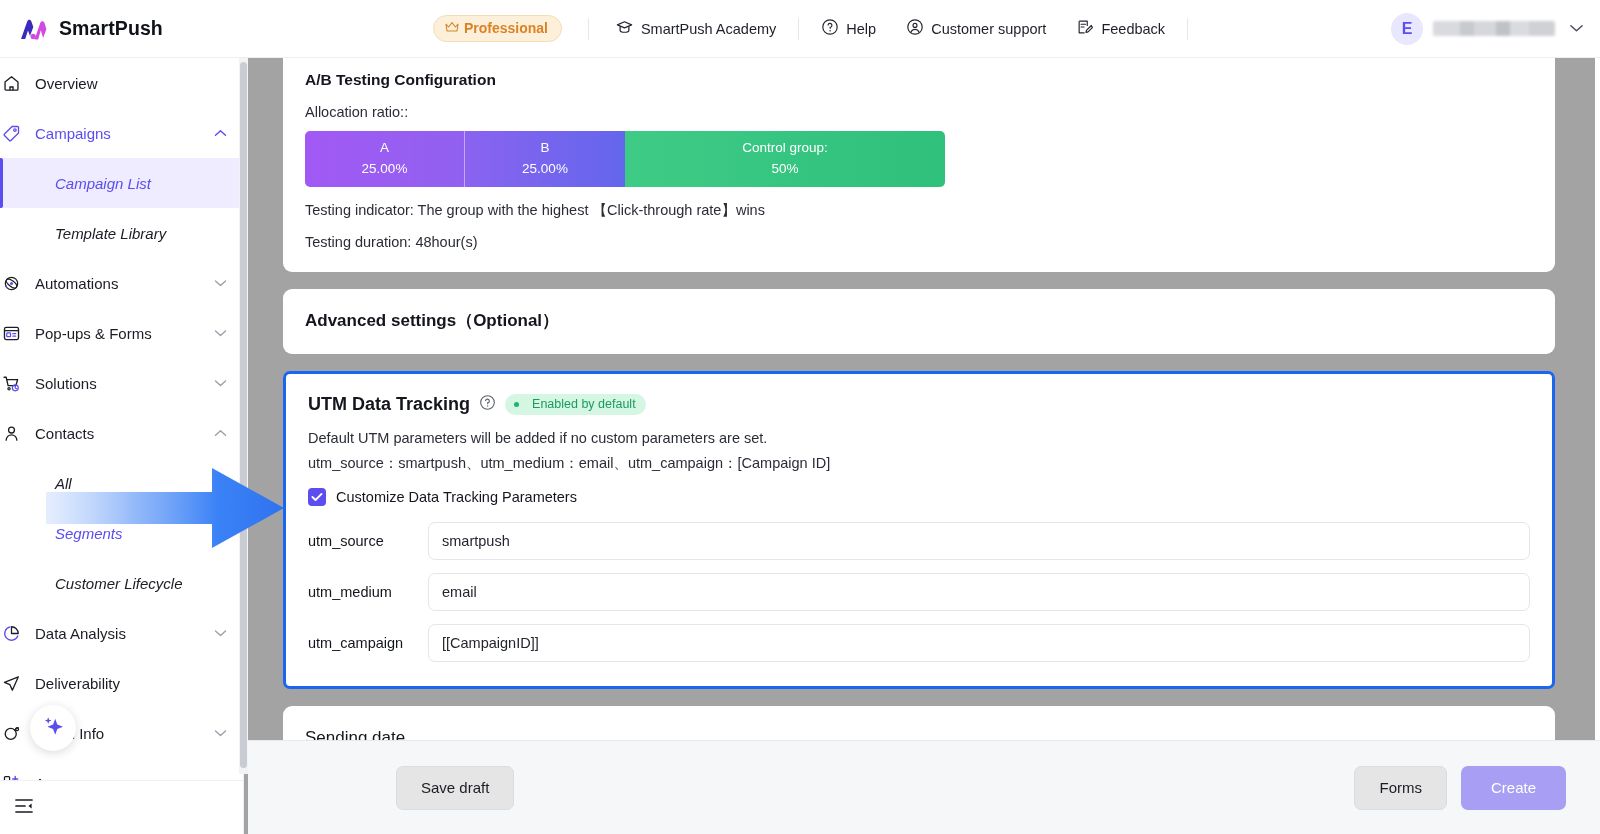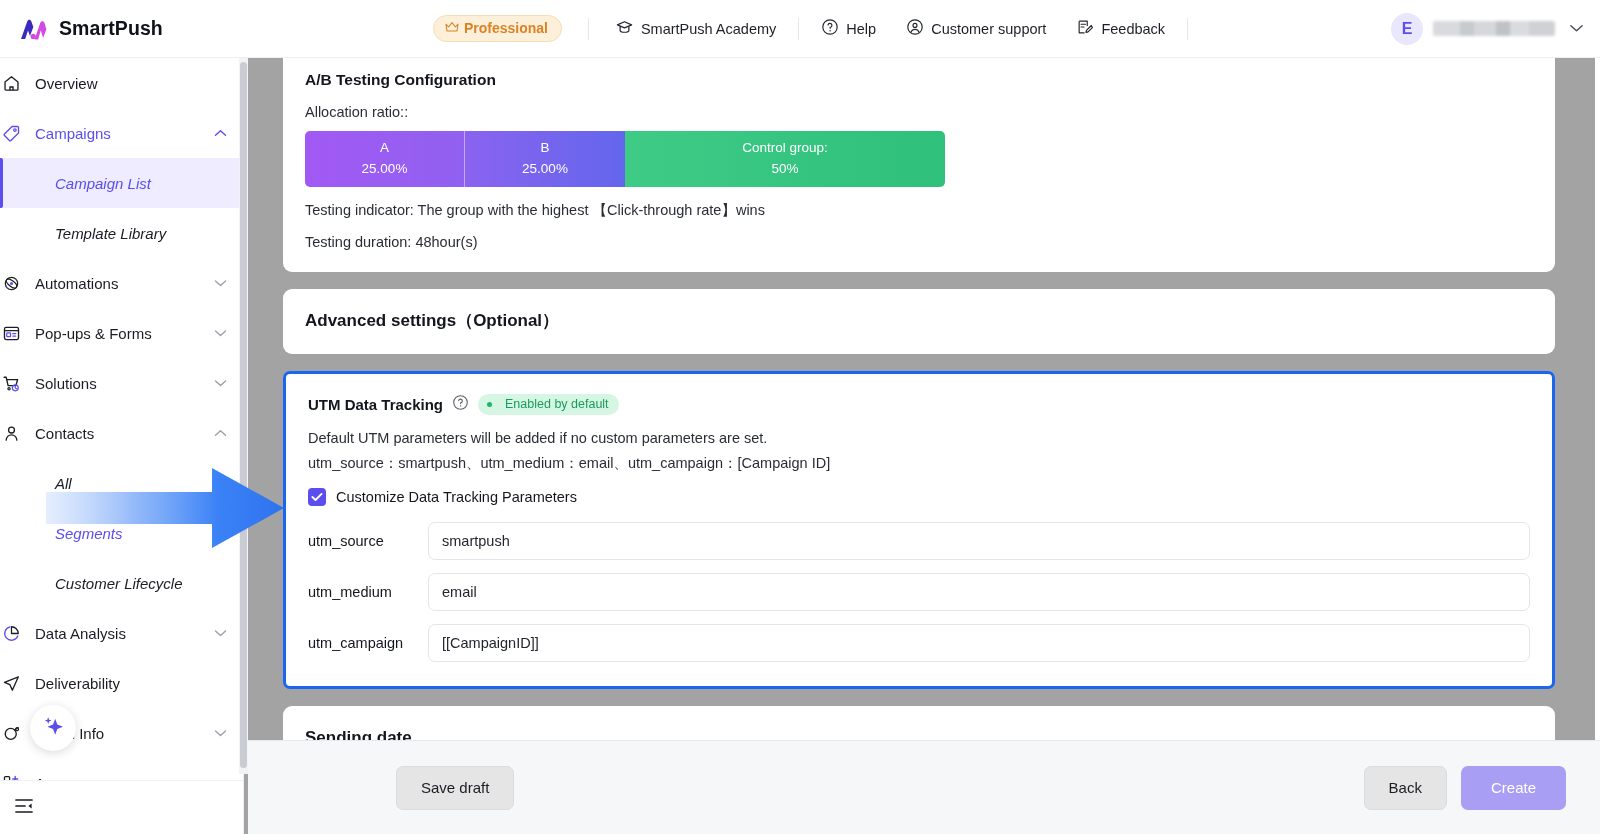--- a/index.html
+++ b/index.html
@@ -121,21 +121,21 @@
   .ab-line { font-size: 14.5px; color: #2a2d36; margin-top: 14px; }
 
   .adv-card { padding: 20px 22px 22px 22px; }
   .adv-title { font-size: 17px; font-weight: 700; color: #14161d; }
 
   .utm-box {
     position: relative; margin: 0 40px 17px 40px; background: #fff;
     border: 3px solid #1a66f0; border-radius: 7px; padding: 20px 22px 24px 22px;
   }
   .utm-head { display: flex; align-items: center; gap: 9px; margin-bottom: 11px; }
-  .utm-h-title { font-size: 15px; font-weight: 700; color: #14161d; }
+  .utm-h-title { font-size: 18px; font-weight: 700; color: #14161d; }
   .utm-pill {
     display: inline-flex; align-items: center; gap: 13px;
     background: #d6f6e4; color: #1a9b5e; border-radius: 11px;
     padding: 3px 10px 4px 9px; font-size: 12.5px; font-weight: 500;
   }
   .utm-pill .dot { width: 5px; height: 5px; border-radius: 50%; background: #1fb36d; }
   .utm-desc { font-size: 14.5px; color: #2a2d36; line-height: 1.7; }
   .cb-row { display: flex; align-items: center; gap: 10px; margin-top: 13px; margin-bottom: 16px; cursor: pointer; }
   .checkbox {
     width: 18px; height: 18px; border-radius: 4px; background: #5b4dee;
@@ -145,21 +145,21 @@
   .field-row { display: flex; align-items: center; margin-bottom: 13px; }
   .field-label { width: 120px; font-size: 14.5px; color: #14161d; flex: none; }
   .field-input {
     flex: 1; height: 38px; border: 1px solid #e3e6ea; border-radius: 7px;
     background: #fff; padding: 0 13px; font-size: 14.5px; color: #23262e;
     font-family: "Liberation Sans", sans-serif; outline: none;
   }
   .field-input::placeholder { color: #23262e; }
 
   .send-card { padding: 22px 22px 30px 22px; }
-  .send-title { font-size: 17px; font-weight: 700; color: #14161d; }
+  .send-title { font-size: 17px; font-weight: 400; color: #14161d; }
 
   
   .footer {
     position: absolute; left: 248px; bottom: 0; width: 1352px; height: 94px;
     background: #f6f7f9; border-top: 1px solid #e7e9ed;
     display: flex; align-items: center; z-index: 25;
   }
   .btn {
     height: 44px; border-radius: 7px; font-size: 15px;
     display: inline-flex; align-items: center; justify-content: center;
@@ -534,21 +534,21 @@
     </div>
 
     <div class="card send-card">
       <div class="send-title">Sending date</div>
     </div>
   </div>
 
   <div class="footer">
     <button class="btn btn-ghost footer-left">Save draft</button>
     <div class="footer-right">
-      <button class="btn btn-ghost">Back</button>
+      <button class="btn btn-ghost">Forms</button>
       <button class="btn btn-primary">Create</button>
     </div>
   </div>
 
   <div class="arrow-ann">
     <svg width="250" height="92" viewBox="0 0 250 92">
       <defs>
         <linearGradient id="arrGrad" x1="0" y1="0" x2="1" y2="0">
           <stop offset="0%" stop-color="#a8c6fb" stop-opacity="0.30"></stop>
           <stop offset="38%" stop-color="#7aa9f8" stop-opacity="0.82"></stop>

